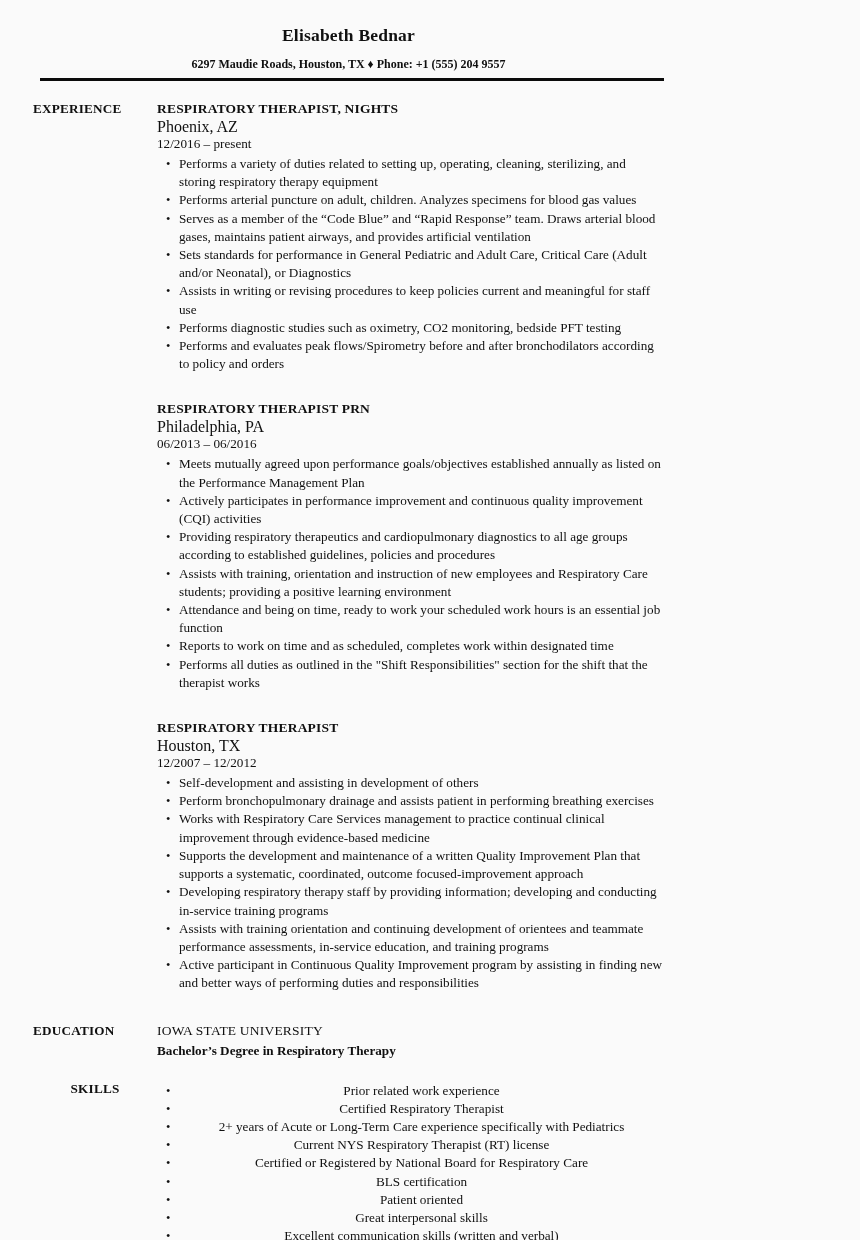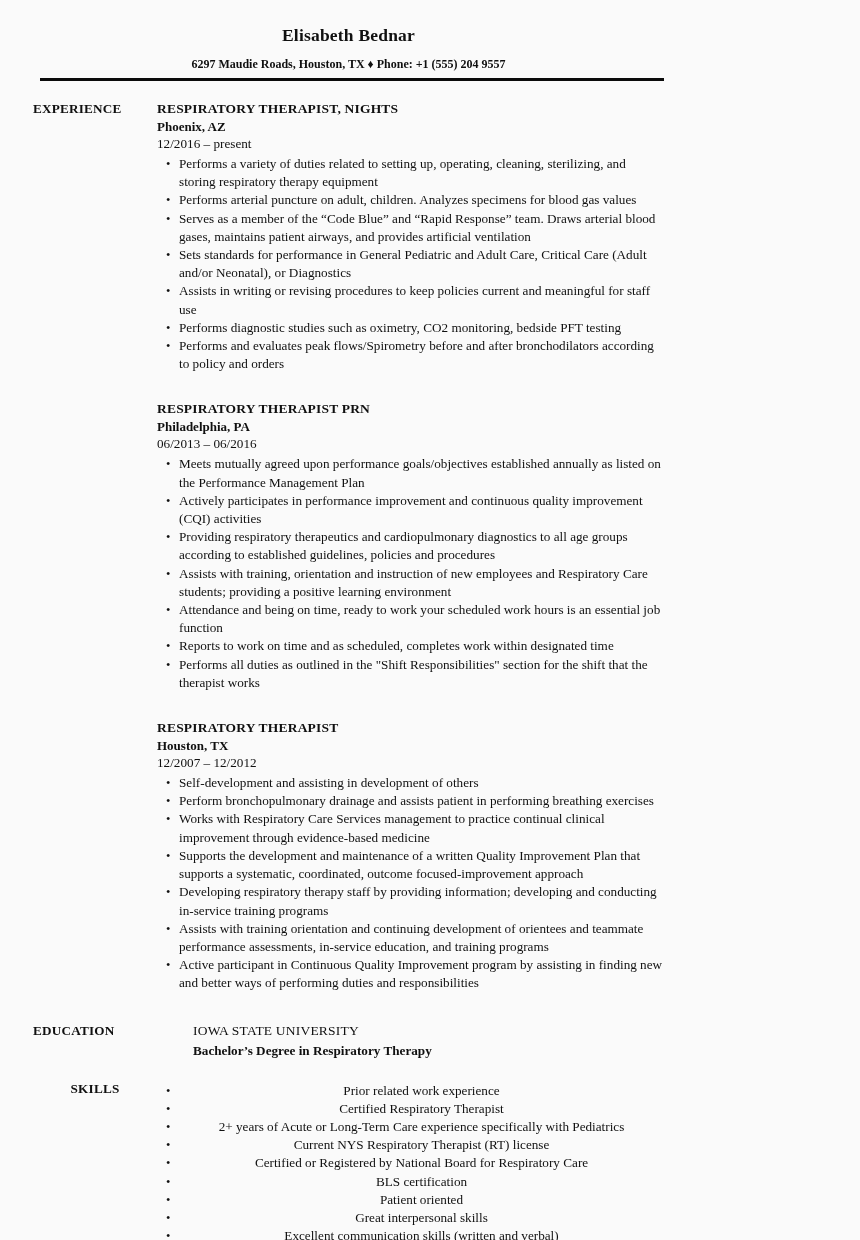--- a/index.html
+++ b/index.html
@@ -37,40 +37,40 @@
     height: 3px;
     background: #0b0b0b;
   }
   
   .section {
     display: grid;
     grid-template-columns: 124px 1fr;
     align-items: start;
   }
   .section-experience { margin-top: 18px; }
-  .section-education  { margin-top: 28px; gap: 36px; }
+  .section-education  { margin-top: 28px; }
   .section-skills     { margin-top: 19px; text-align: center; }
   .section-label {
     font-weight: bold;
     font-size: 13.2px;
     line-height: 19px;
     letter-spacing: 0.2px;
   }
   
   .job + .job { margin-top: 26px; }
   .job-title {
     margin: 0;
     font-size: 13.5px;
     font-weight: bold;
     line-height: 19px;
     letter-spacing: 0.2px;
   }
   .job-location {
-    font-size: 13px;
-    font-weight: bold;
+    font-size: 16px;
+    font-weight: normal;
     line-height: 17px;
   }
   .job-dates {
     font-size: 13.2px;
     line-height: 17px;
   }
   
   ul.bullets {
     list-style: none;
     margin: 3px 0 0 0;

